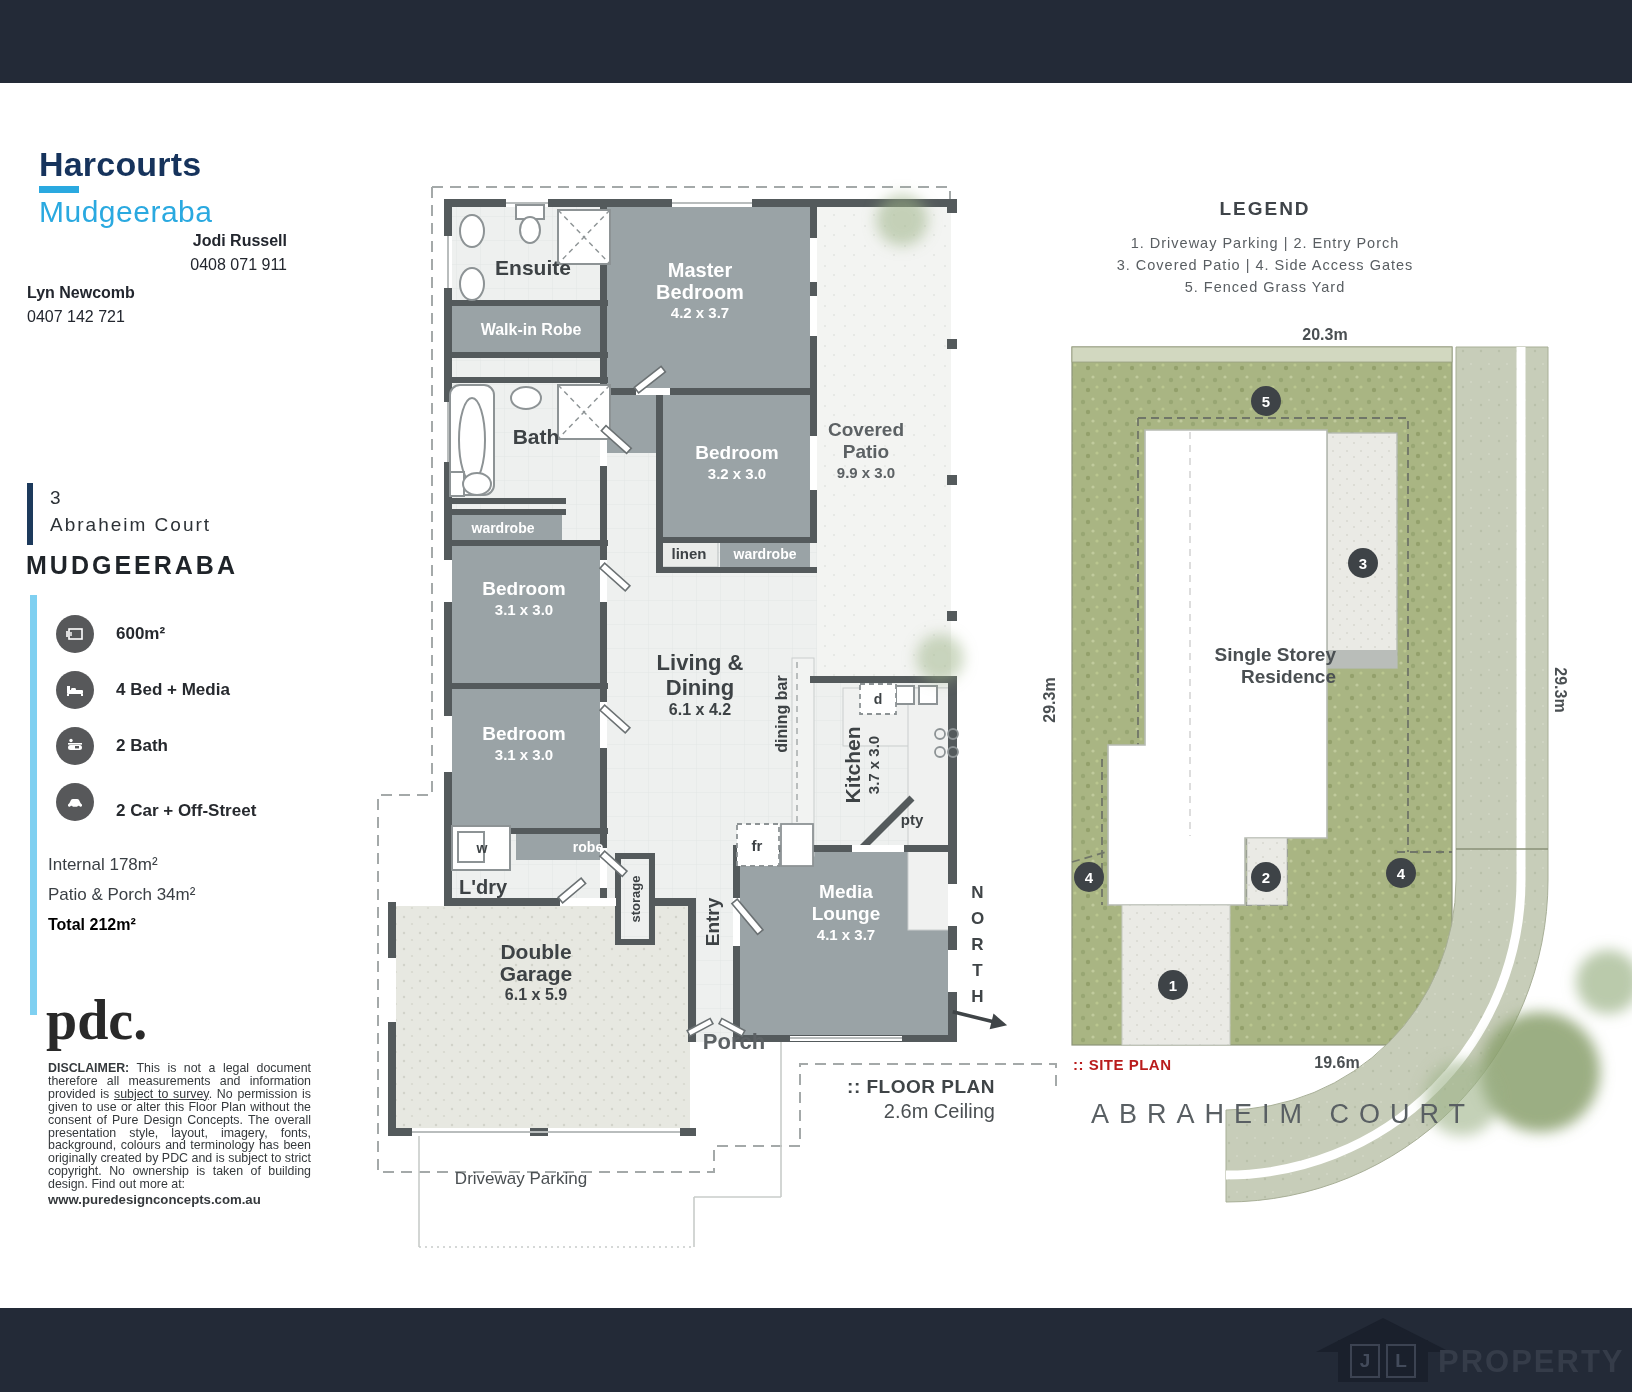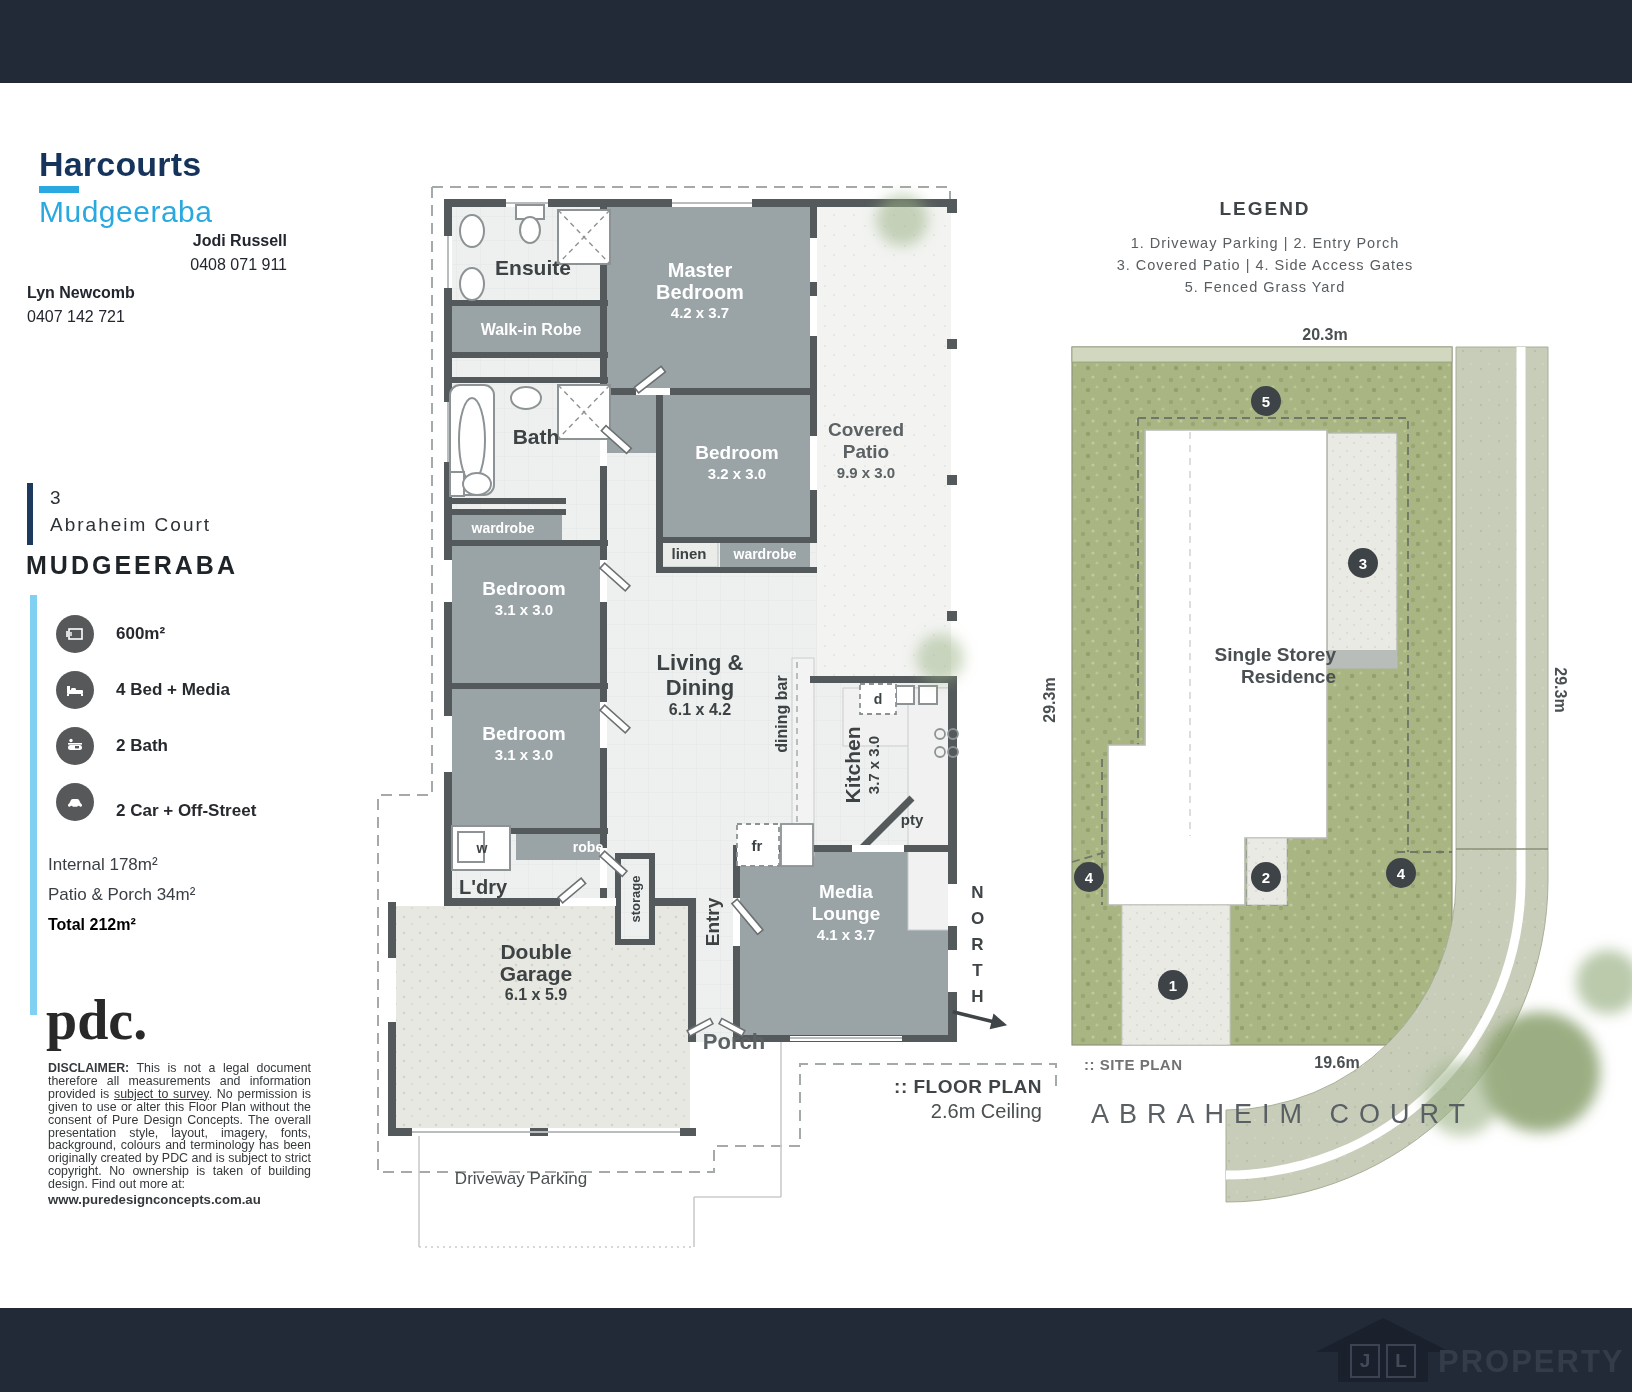--- a/index.html
+++ b/index.html
@@ -49,21 +49,21 @@
   .legend .t{font-size:19px;font-weight:700;letter-spacing:2px;color:#3f4449;margin-bottom:12px;}
   .legend .l{font-size:14.5px;color:#595e62;letter-spacing:1px;line-height:22px;}
   .marker{position:absolute;width:30px;height:30px;border-radius:50%;background:#3e4347;color:#fff;
           font-weight:700;font-size:15px;display:flex;align-items:center;justify-content:center;
           transform:translate(-50%,-50%);z-index:6;}
   .dim{position:absolute;font-size:16px;font-weight:600;color:#4a4f52;z-index:5;transform:translate(-50%,-50%);}
   .dim.rot-l{transform:translate(-50%,-50%) rotate(-90deg);}
   .dim.rot-r{transform:translate(-50%,-50%) rotate(90deg);}
   .res{position:absolute;left:1236px;top:666px;transform:translate(-50%,-50%);text-align:right;
        font-size:19px;font-weight:700;color:#4a4f52;line-height:22px;z-index:5;width:200px;}
-  .siteplan-cap{position:absolute;left:1073px;top:1056px;font-size:15px;font-weight:700;color:#737373;letter-spacing:.5px;z-index:5;margin-left:11px;}
+  .siteplan-cap{position:absolute;left:1073px;top:1056px;font-size:15px;font-weight:700;color:#b91c1c;letter-spacing:.5px;z-index:5;}
   .street{position:absolute;left:1283px;top:1114px;transform:translate(-50%,-50%);font-size:27px;
           color:#595f63;letter-spacing:10px;z-index:5;white-space:nowrap;}
   
   .jl{position:absolute;left:1316px;top:1318px;width:300px;height:66px;}
   .jl .roof{position:absolute;left:0;top:0;width:0;height:0;border-left:67px solid transparent;
             border-right:67px solid transparent;border-bottom:34px solid #1a202c;}
   .jl .body{position:absolute;left:22px;top:22px;width:90px;height:42px;background:#1a202c;
             display:flex;align-items:center;justify-content:center;gap:6px;}
   .jl .box{width:26px;height:30px;border:2.5px solid #3c4352;color:#434b5b;font-weight:700;
            font-size:19px;display:flex;align-items:center;justify-content:center;}
@@ -440,21 +440,21 @@
   </div>
   <div class="flab" style="left:536px;top:972px;width:100px;font-size:21px;">
     <span>Double Garage</span>
     <div class="dims" style="font-size:16px;">6.1 x 5.9</div>
   </div>
   <div class="flab soft" style="left:734px;top:1042px;font-size:22px;">Porch</div>
   <div class="flab" style="left:521px;top:1179px;font-size:17px;font-weight:400;color:#4a4f52;">Driveway Parking</div>
 
   <div class="north">NORTH</div>
 
-  <div class="cap" style="left:843px;top:1076px;width:152px;margin-left:47px;">
+  <div class="cap" style="left:843px;top:1076px;width:152px;">
     <div class="t">:: FLOOR PLAN</div>
     <div class="s">2.6m Ceiling</div>
   </div>
 
   <div class="legend">
     <div class="t">LEGEND</div>
     <div class="l">1. Driveway Parking  |  2. Entry Porch</div>
     <div class="l">3. Covered Patio  |  4. Side Access Gates</div>
     <div class="l">5. Fenced Grass Yard</div>
   </div>

